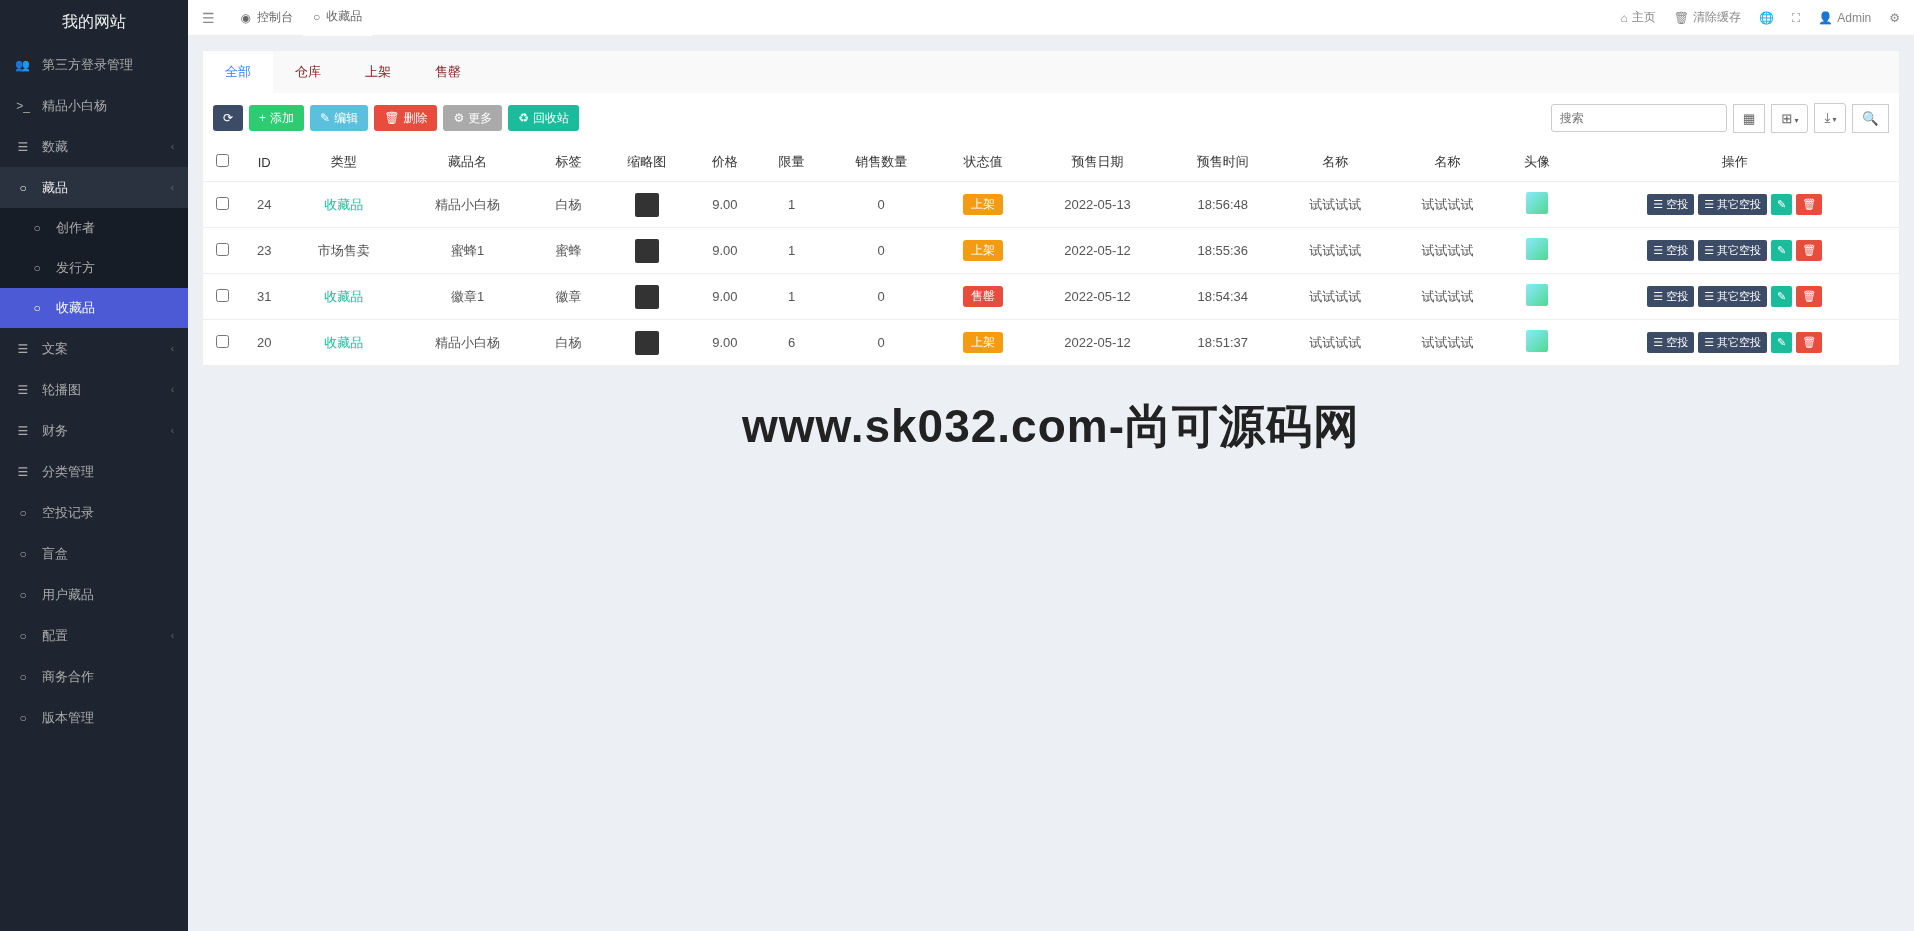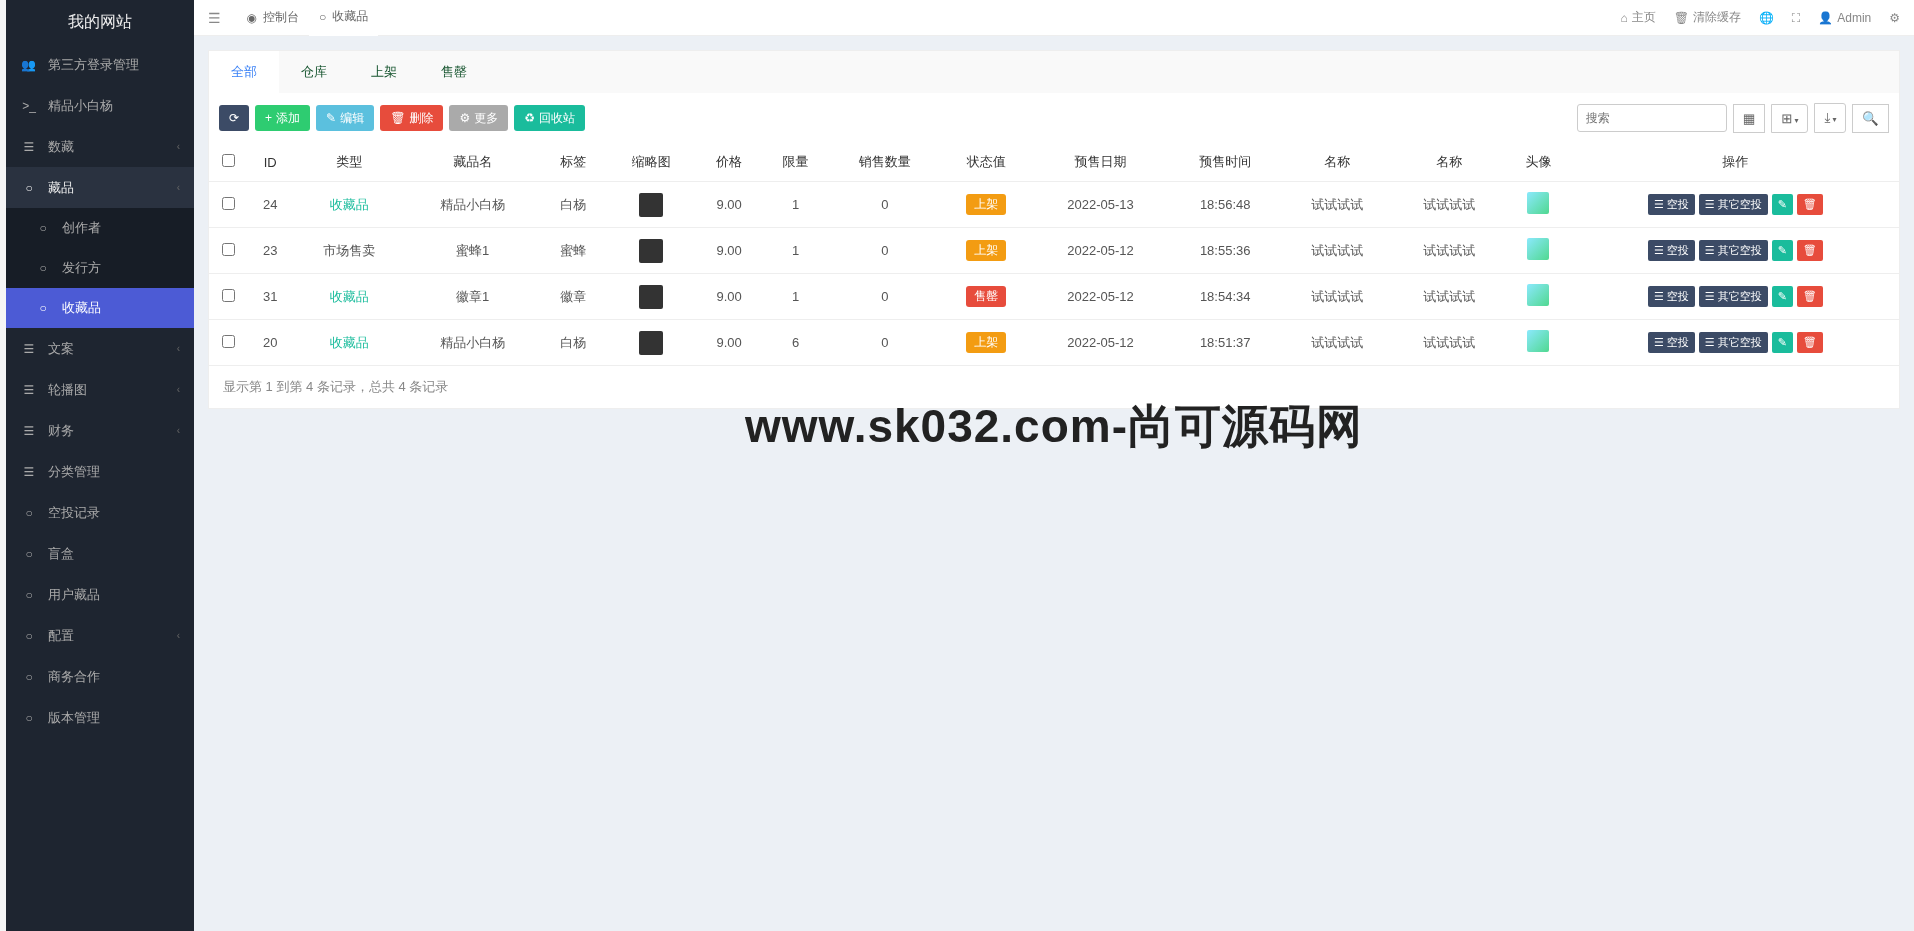--- a/index.html
+++ b/index.html
@@ -1,17 +1,17 @@
 <!DOCTYPE html>
 <html><head>
 <meta charset="utf-8">
 <style>
 * { box-sizing: border-box; margin: 0; padding: 0; }
 body { font-family: "Microsoft YaHei", Arial, sans-serif; font-size: 13px; color: #555; background: #f5f5f5; overflow: hidden; }
-.app { display: flex; width: 1914px; height: 931px; padding-left: 6px; }
+.app { display: flex; width: 1914px; height: 931px; }
 .sidebar { width: 188px; background: #1e2530; color: #888; display: flex; flex-direction: column; }
 .sidebar-logo { height: 44px; line-height: 44px; text-align: center; color: #eee; font-size: 16px; background: #1e2530; }
 .sidebar-menu { flex: 1; overflow-y: auto; }
 .sidebar-item { display: flex; align-items: center; height: 41px; padding: 0 14px; color: #aaa; cursor: pointer; position: relative; }
 .sidebar-item.active { background: #2a3240; color: #eee; }
 .sidebar-item .icon { width: 18px; margin-right: 10px; font-size: 12px; text-align: center; }
 .sidebar-item .caret { margin-left: auto; font-size: 10px; color: #666; }
 .sidebar-sub { background: #171d26; }
 .sidebar-sub .sidebar-item { padding-left: 28px; height: 40px; }
 .sidebar-sub .sidebar-item.selected { background: #4c5bd5; color: #fff; }
@@ -22,34 +22,34 @@
 .top-icon { color: #888; cursor: pointer; font-size: 14px; }
 .tab-item { display: flex; align-items: center; gap: 6px; padding: 0 10px; height: 36px; color: #666; cursor: pointer; font-size: 12px; }
 .tab-item.active { border-bottom: 2px solid #fff; background: #fff; }
 .tab-item .icon { font-size: 12px; }
 .topbar-right { margin-left: auto; display: flex; align-items: center; gap: 18px; }
 .top-link { color: #888; cursor: pointer; font-size: 12px; display: flex; align-items: center; gap: 4px; }
 
 .content { flex: 1; padding: 14px; overflow: auto; position: relative; }
 .panel { background: #fff; border: 1px solid #eee; }
 .panel-tabs { display: flex; background: #f9f9f9; }
-.panel-tab { padding: 12px 22px; color: #14532d; cursor: pointer; font-size: 13px; }
+.panel-tab { padding: 12px 22px; color: #7f1d1d; cursor: pointer; font-size: 13px; }
 .panel-tab.active { background: #fff; color: #3b82f6; }
 
 .toolbar { display: flex; align-items: center; padding: 10px; gap: 6px; }
 .btn { display: inline-flex; align-items: center; gap: 4px; padding: 6px 10px; border-radius: 3px; color: #fff; font-size: 12px; cursor: pointer; border: none; line-height: 1.2; }
 .btn-refresh { background: #3c4b66; }
 .btn-add { background: #2ecc71; }
 .btn-edit { background: #5bc0de; }
 .btn-del { background: #e74c3c; }
 .btn-more { background: #aaa; }
 .btn-recycle { background: #1abc9c; }
 .btn-icon-only { padding: 6px 9px; background: #fff; color: #666; border: 1px solid #ccc; }
 .searchbox { margin-left: auto; display: flex; gap: 6px; align-items: center; }
-.searchbox input { border: 1px solid #ccc; padding: 6px 8px; width: 150px; font-size: 12px; border-radius: 3px; }
+.searchbox input { border: 1px solid #ccc; padding: 6px 8px; width: 176px; font-size: 12px; border-radius: 3px; }
 .btn-group { display: inline-flex; }
 .btn-group .btn-icon-only { border-radius: 0; margin-left: -1px; }
 .btn-group .btn-icon-only:first-child { border-radius: 3px 0 0 3px; margin-left: 0; }
 .btn-group .btn-icon-only:last-child { border-radius: 0 3px 3px 0; }
 
 table { width: 100%; border-collapse: collapse; }
 th, td { border-bottom: 1px solid #eee; padding: 10px 6px; text-align: center; font-size: 13px; font-weight: normal; color: #555; }
 th { color: #333; }
 .link-green { color: #1abc9c; cursor: pointer; }
 .thumb { width: 24px; height: 24px; background: #333; border-radius: 2px; display: inline-block; vertical-align: middle; }
@@ -369,19 +369,18 @@
                     </span>
       <span class="btn-mini btn-danger">
                       <span>🗑</span>
                     </span>
     </div>
                 </td>
               </tr>
             </tbody>
         </table>
 
-        <div class="record-info">显示第 1 到第 4 条记录，总共 4 条记录</div>
       </div>
 
       <div class="watermark">www.sk032.com-尚可源码网</div>
     </div>
   </div>
 </div>
 
 </body></html>

